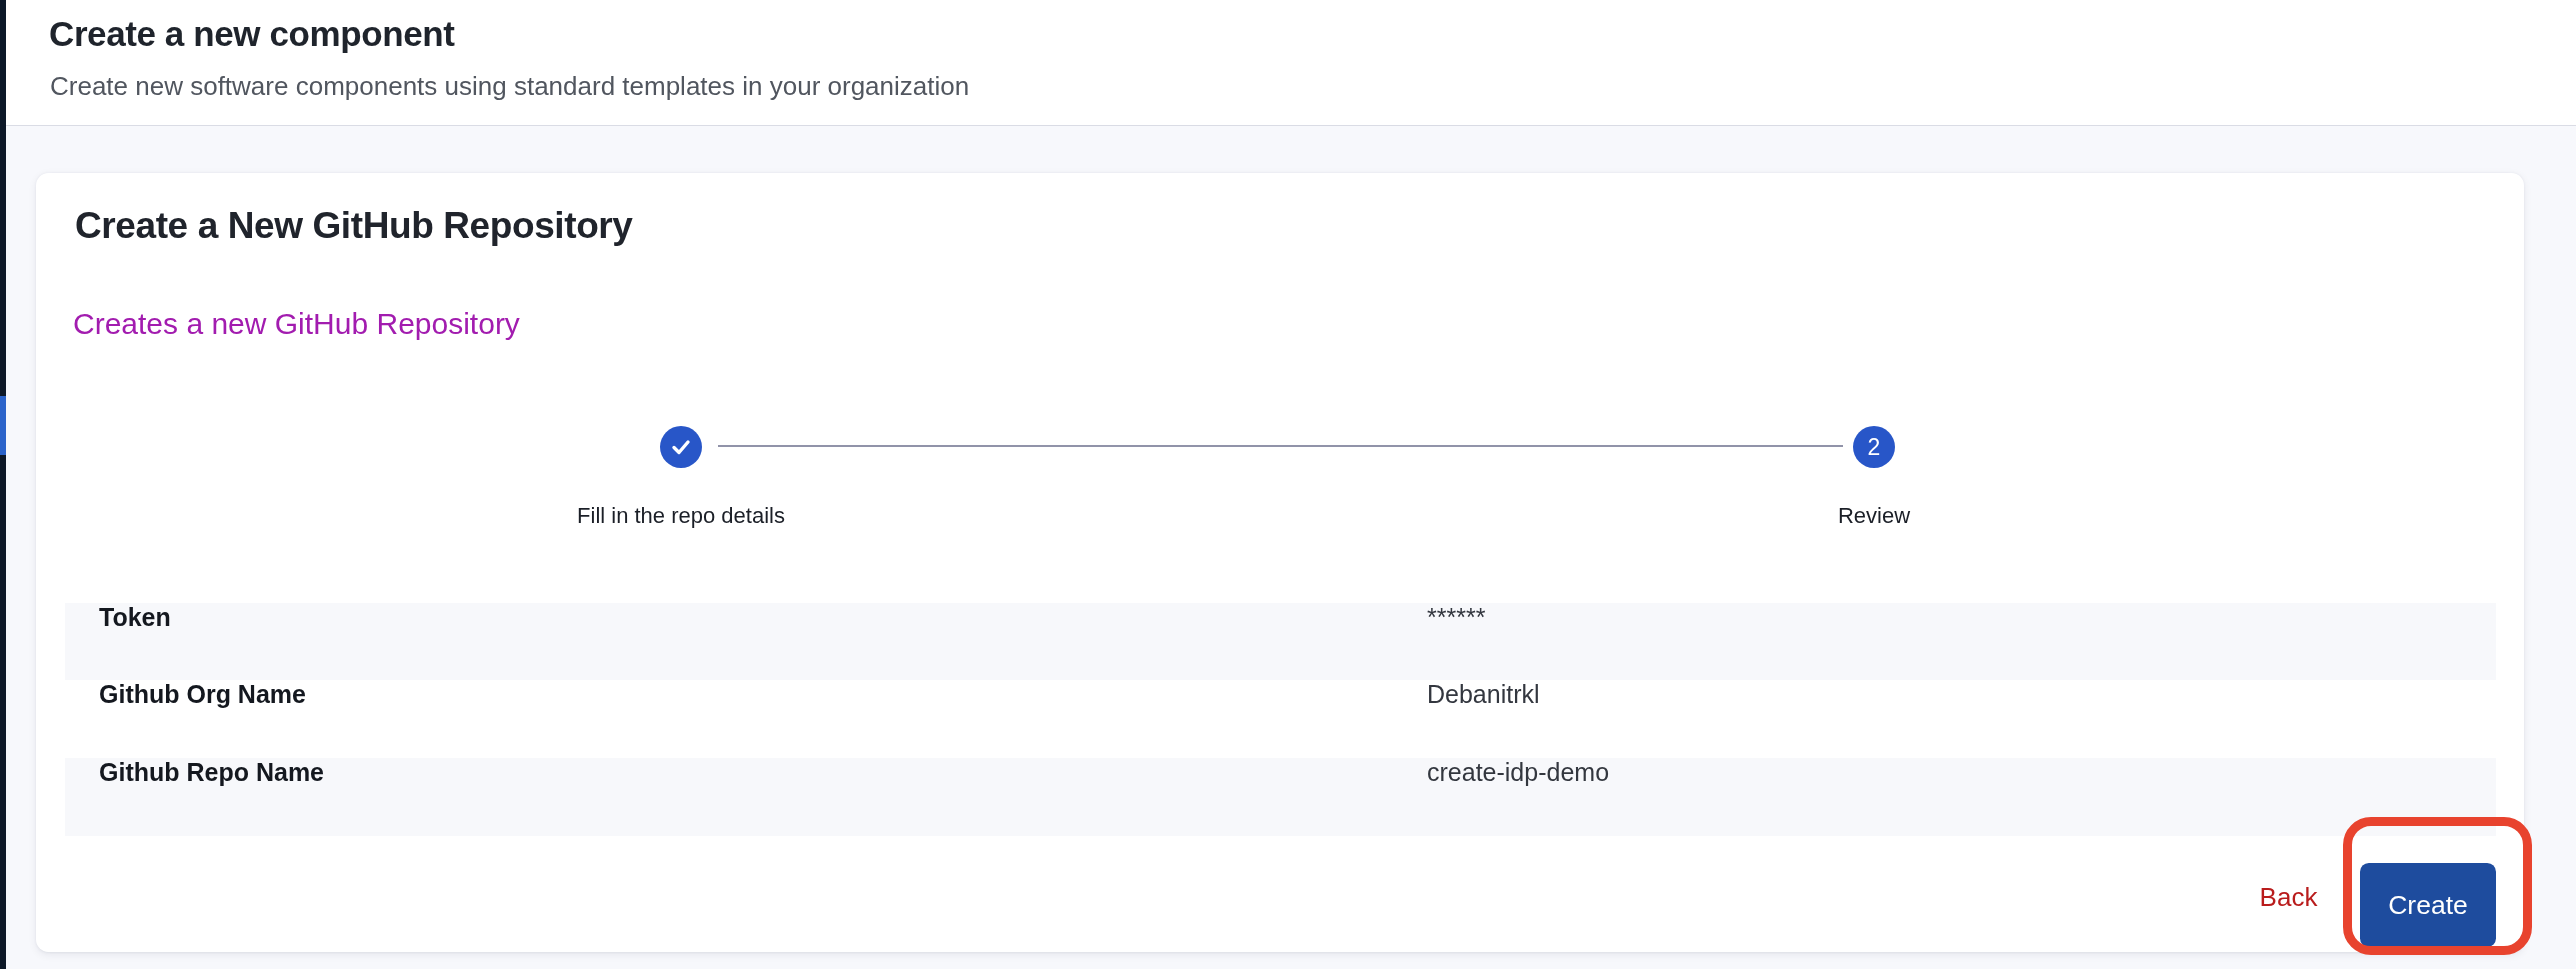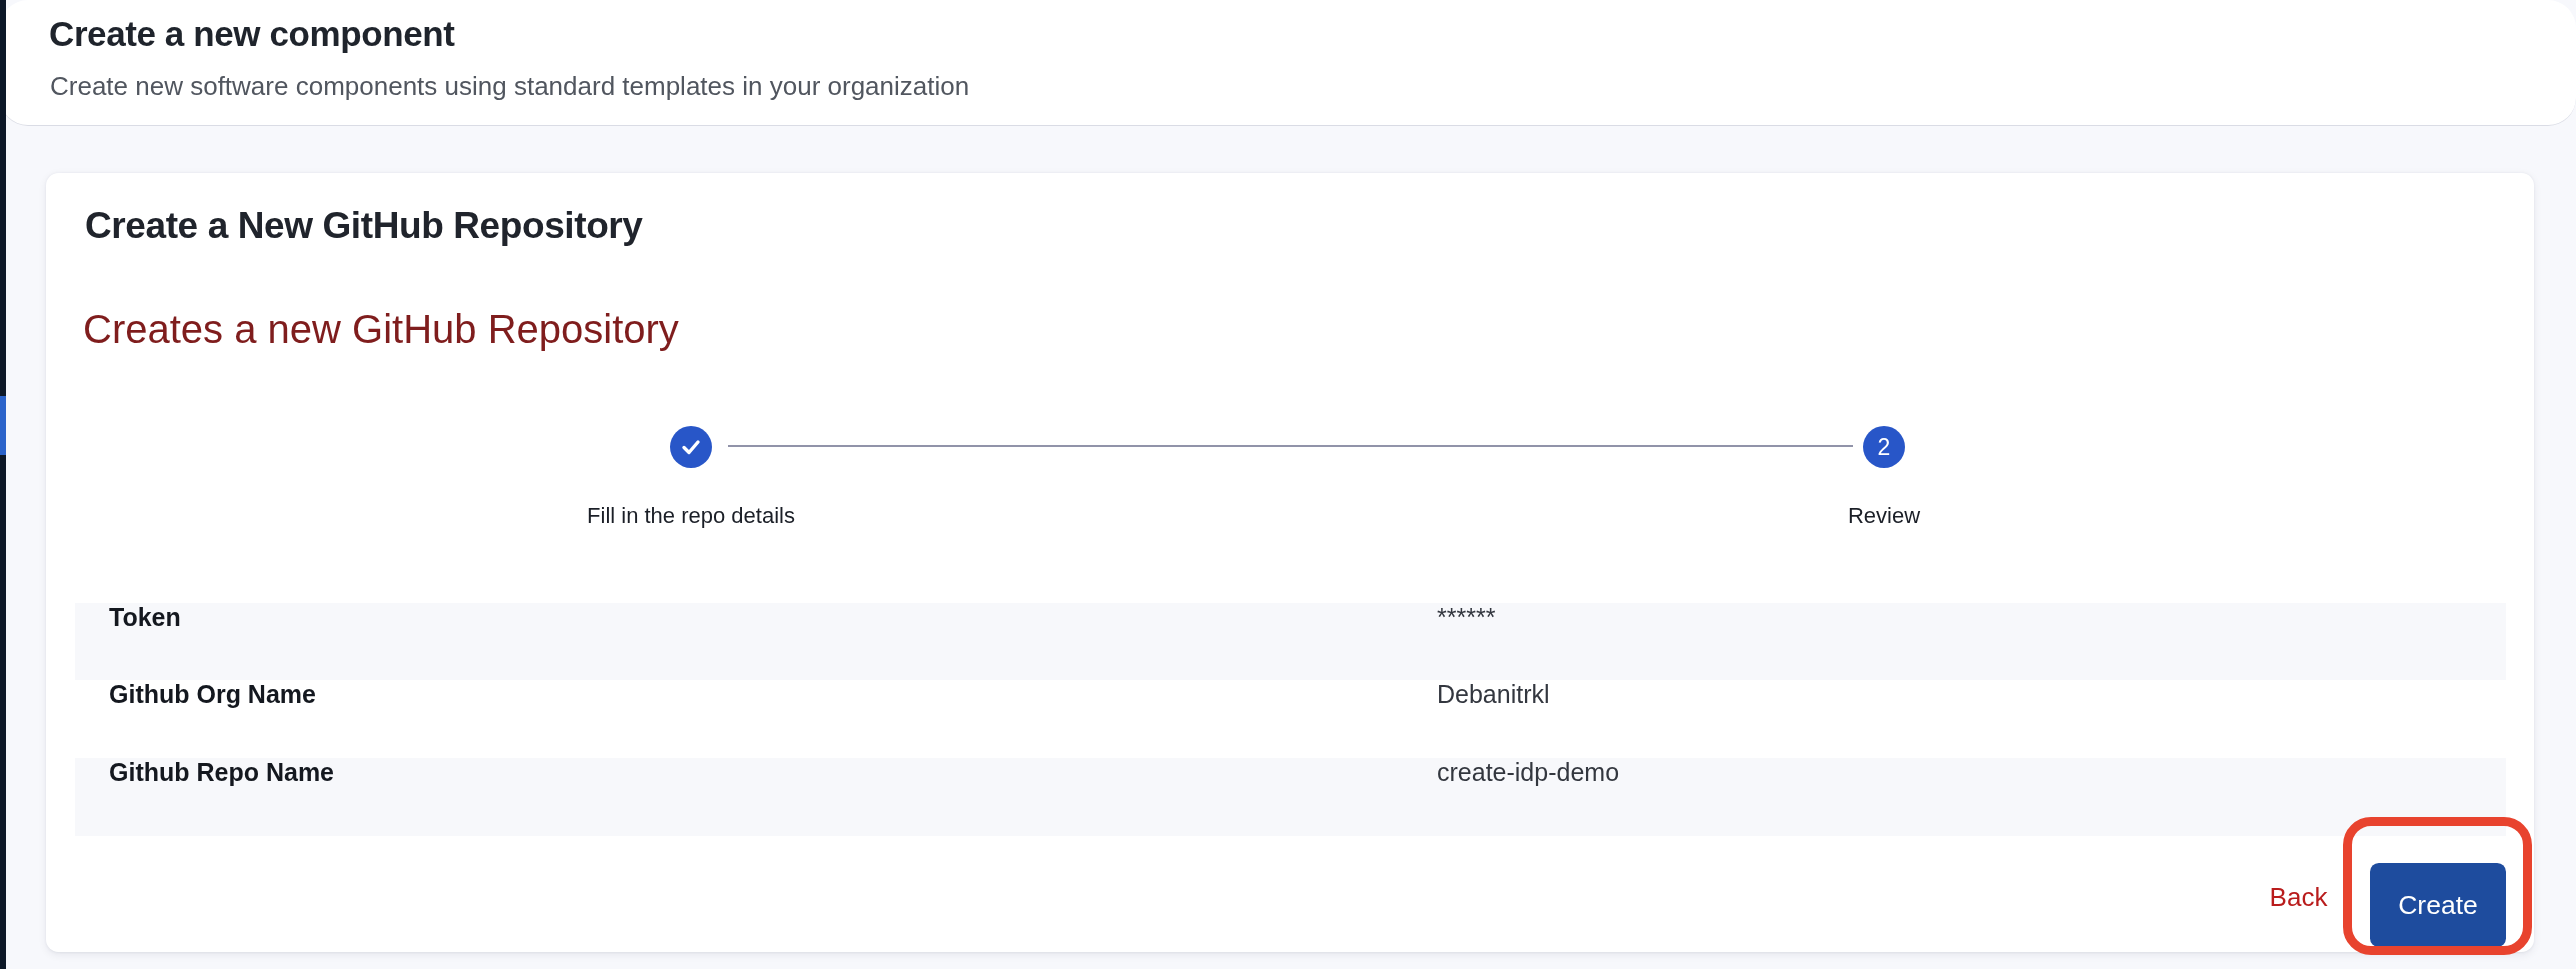--- a/index.html
+++ b/index.html
@@ -14,37 +14,37 @@
     --connector-gray:#9193a9;
   }
   *{margin:0;padding:0;box-sizing:border-box;}
   html,body{width:2576px;height:970px;overflow:hidden;}
   body{font-family:"Liberation Sans",sans-serif;}
 
   .screen{position:relative;width:2576px;height:970px;background:var(--page-bg);}
 
   
   .topbar{position:absolute;left:0;top:0;width:2576px;height:126px;background:#ffffff;
-          border-bottom:1.8px solid var(--border-gray);border-radius:28px;}
+          border-bottom:1.8px solid var(--border-gray);}
   .topbar h1{position:absolute;left:49px;top:14px;font-size:35px;font-weight:700;
              color:#1f242c;letter-spacing:-0.4px;}
   .topbar p{position:absolute;left:50px;top:71px;font-size:26px;font-weight:400;color:#51565f;}
 
   
   .sidebar-strip{position:absolute;left:0;top:0;width:6.2px;height:970px;
                  background:var(--sidebar-dark);z-index:6;}
   .sidebar-active{position:absolute;left:0;top:396px;width:6.2px;height:59px;
                   background:var(--sidebar-active);}
 
   
-  .card{position:absolute;left:46px;top:173px;width:2488px;height:779px;background:#ffffff;
+  .card{position:absolute;left:36px;top:173px;width:2488px;height:779px;background:#ffffff;
         border-radius:12.4px;box-shadow:0 2.7px 8.8px rgba(25,30,60,0.07),0 0.9px 2.7px rgba(25,30,60,0.06);}
   .card-title{position:absolute;left:39px;top:32px;font-size:37px;font-weight:700;
               color:#20242c;letter-spacing:-0.4px;}
-  .card-subtitle{position:absolute;left:37px;top:134px;font-size:40px;font-weight:400;color:#7f1d1d;}
+  .card-subtitle{position:absolute;left:37px;top:134px;font-size:30px;font-weight:400;color:#a21caf;}
 
   
   .step-circle{position:absolute;width:42px;height:42px;border-radius:50%;
                background:var(--accent-blue);display:flex;align-items:center;justify-content:center;}
   .step-circle-1{left:624px;top:253px;}
   .step-circle-2{left:1817px;top:253px;}
   .step-circle .num{color:#ffffff;font-size:23px;font-weight:400;}
   .step-circle svg{width:24px;height:24px;display:block;}
   .connector{position:absolute;left:682px;top:272px;width:1125px;height:1.8px;
              background:var(--connector-gray);}

